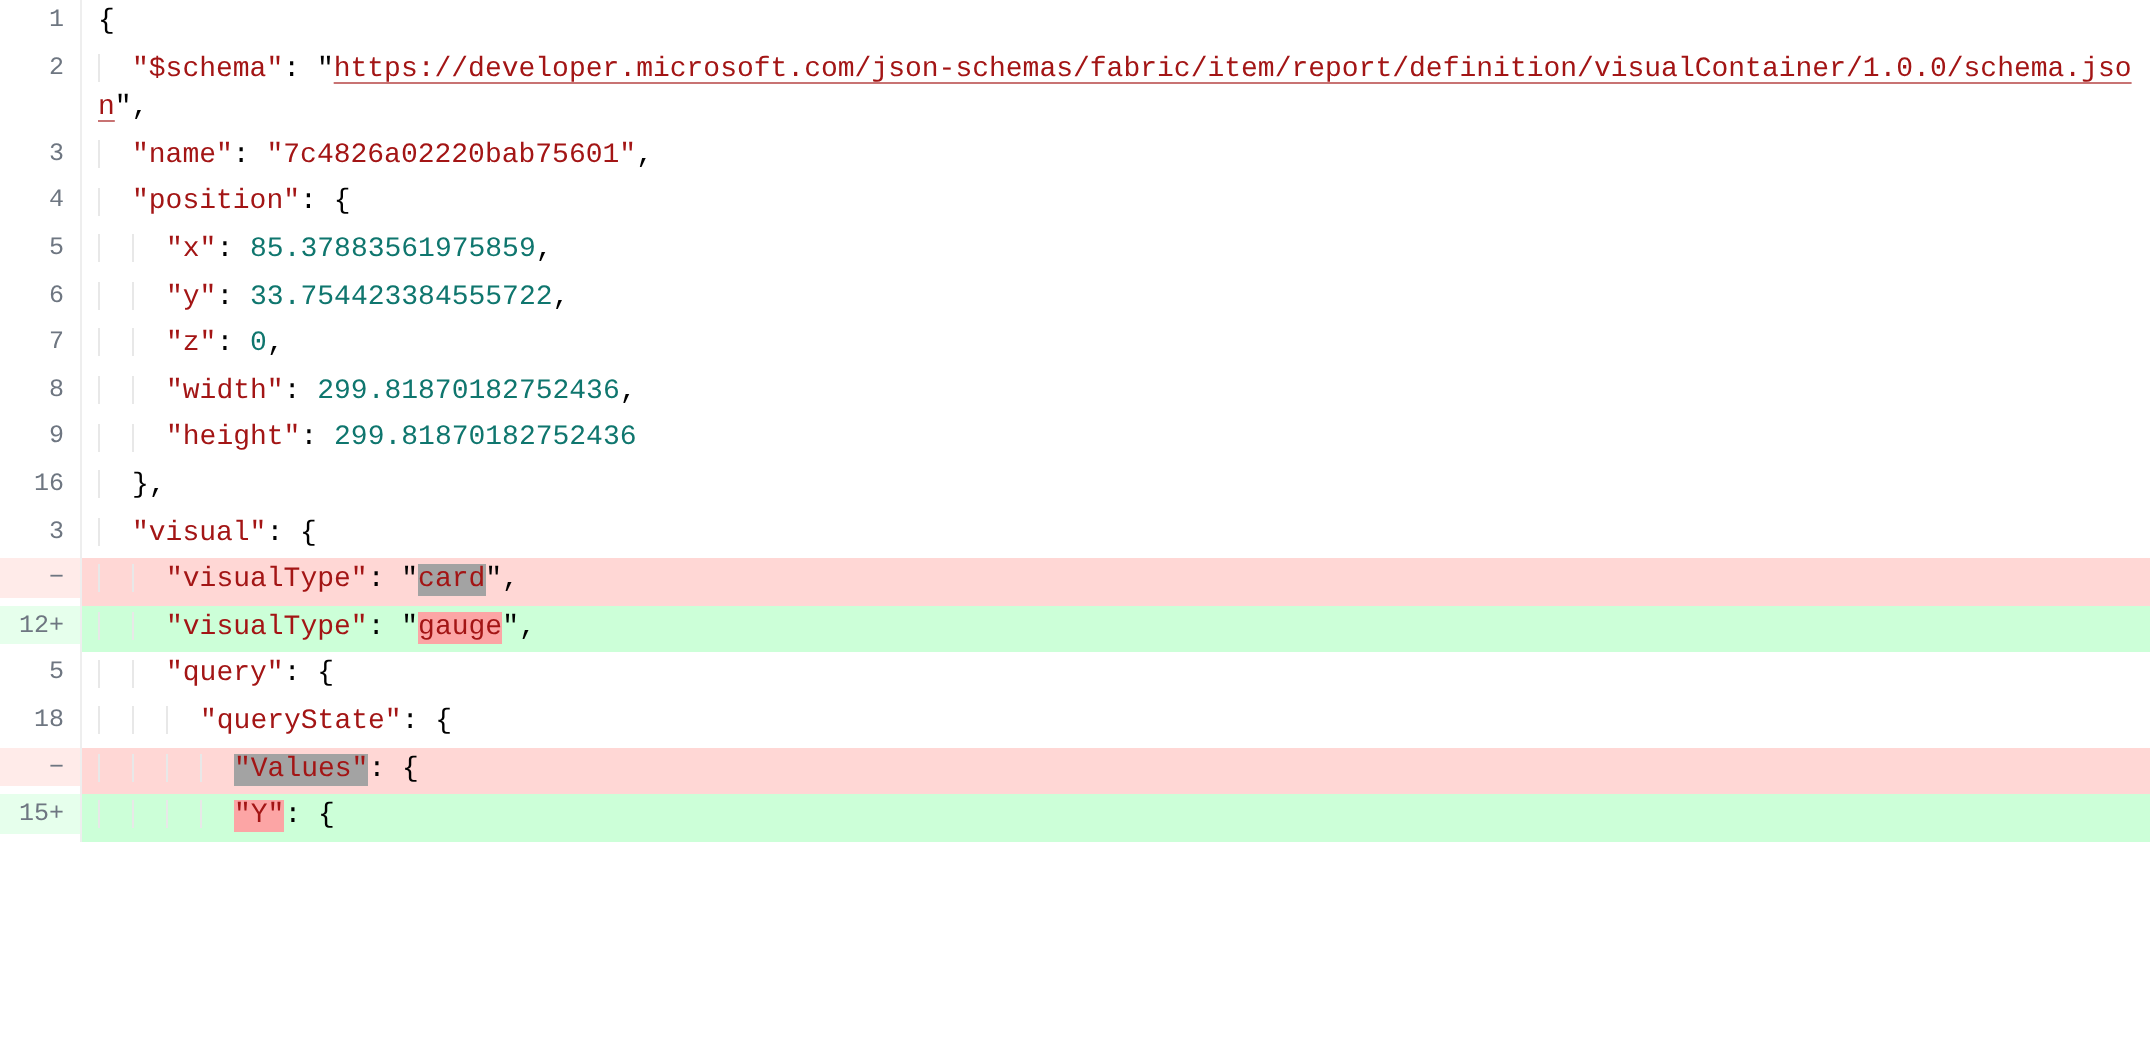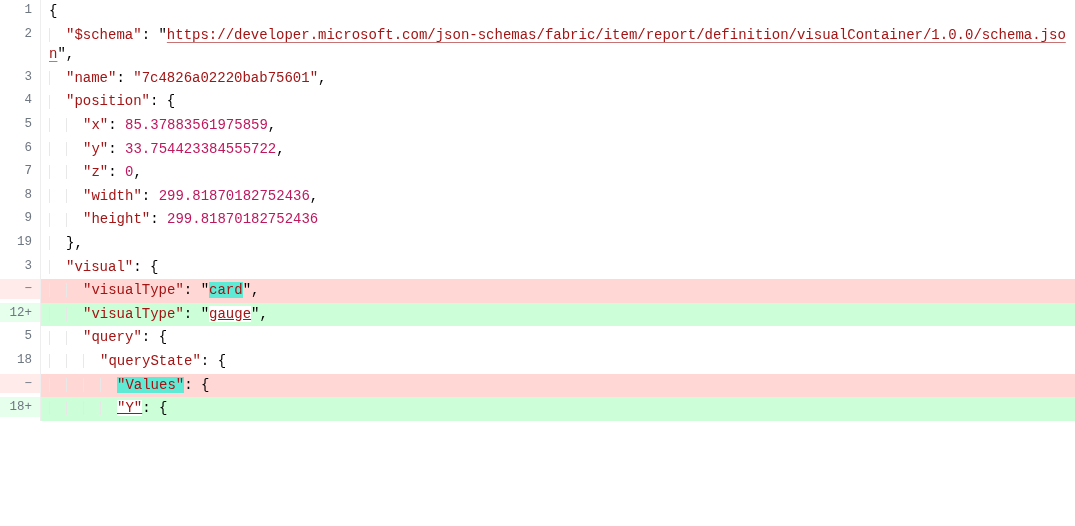--- a/index.html
+++ b/index.html
@@ -31,27 +31,27 @@
     flex: 1;
     padding: 2px 4px 2px 8px;
     white-space: pre-wrap;
     word-break: break-all;
     border-left: 1px solid #eee;
   }
   .line.removal .content { background: #ffd7d5; }
   .line.removal .gutter { background: #ffebe9; }
   .line.addition .content { background: #ccffd8; }
   .line.addition .gutter { background: #e6ffec; }
-  .hl-removed { background: #5eead4; margin-top: 15px; }
-  .hl-added { background: #ffffff; text-decoration: underline; }
+  .hl-removed { background: #a3a3a3; margin-top: 15px; }
+  .hl-added { background: #fca5a5; }
   .brace { color: #000; }
   .key { color: #a31515; }
   .string { color: #a31515; }
   .url { color: #a31515; text-decoration: underline; text-decoration-color: rgba(163,21,21,0.6); text-underline-offset: 3px; }
-  .number { color: #be185d; }
+  .number { color: #0f766e; }
   .punct { color: #000; }
   .guide { border-left: 1px solid #e8e8e8; display:inline-block; width: 0; margin-right: 16px; height: 14px; vertical-align: middle; }
 </style>
 </head>
 <body>
 
 <div class="editor">
     <div class="line">
       <div class="gutter">1</div>
       <div class="content"><span class="brace">{</span></div>
@@ -82,21 +82,21 @@
     </div>
     <div class="line">
       <div class="gutter">8</div>
       <div class="content"><span class="guide"></span><span class="guide"></span><span class="key">"width"</span><span class="punct">: </span><span class="number">299.81870182752436</span><span class="punct">,</span></div>
     </div>
     <div class="line">
       <div class="gutter">9</div>
       <div class="content"><span class="guide"></span><span class="guide"></span><span class="key">"height"</span><span class="punct">: </span><span class="number">299.81870182752436</span></div>
     </div>
     <div class="line">
-      <div class="gutter">19</div>
+      <div class="gutter">16</div>
       <div class="content"><span class="guide"></span><span class="brace">}</span><span class="punct">,</span></div>
     </div>
     <div class="line">
       <div class="gutter">3</div>
       <div class="content"><span class="guide"></span><span class="key">"visual"</span><span class="punct">: </span><span class="brace">{</span></div>
     </div>
     <div class="line removal">
       <div class="gutter">−</div>
       <div class="content"><span class="guide"></span><span class="guide"></span><span class="key">"visualType"</span><span class="punct">: </span><span class="punct">"</span><span class="string hl-removed">card</span><span class="punct">",</span></div>
     </div>
@@ -110,16 +110,16 @@
     </div>
     <div class="line">
       <div class="gutter">18</div>
       <div class="content"><span class="guide"></span><span class="guide"></span><span class="guide"></span><span class="key">"queryState"</span><span class="punct">: </span><span class="brace">{</span></div>
     </div>
     <div class="line removal">
       <div class="gutter">−</div>
       <div class="content"><span class="guide"></span><span class="guide"></span><span class="guide"></span><span class="guide"></span><span class="key hl-removed">"Values"</span><span class="punct">: </span><span class="brace">{</span></div>
     </div>
     <div class="line addition">
-      <div class="gutter">18+</div>
+      <div class="gutter">15+</div>
       <div class="content"><span class="guide"></span><span class="guide"></span><span class="guide"></span><span class="guide"></span><span class="key hl-added">"Y"</span><span class="punct">: </span><span class="brace">{</span></div>
     </div>
   </div>
 
 </body></html>

